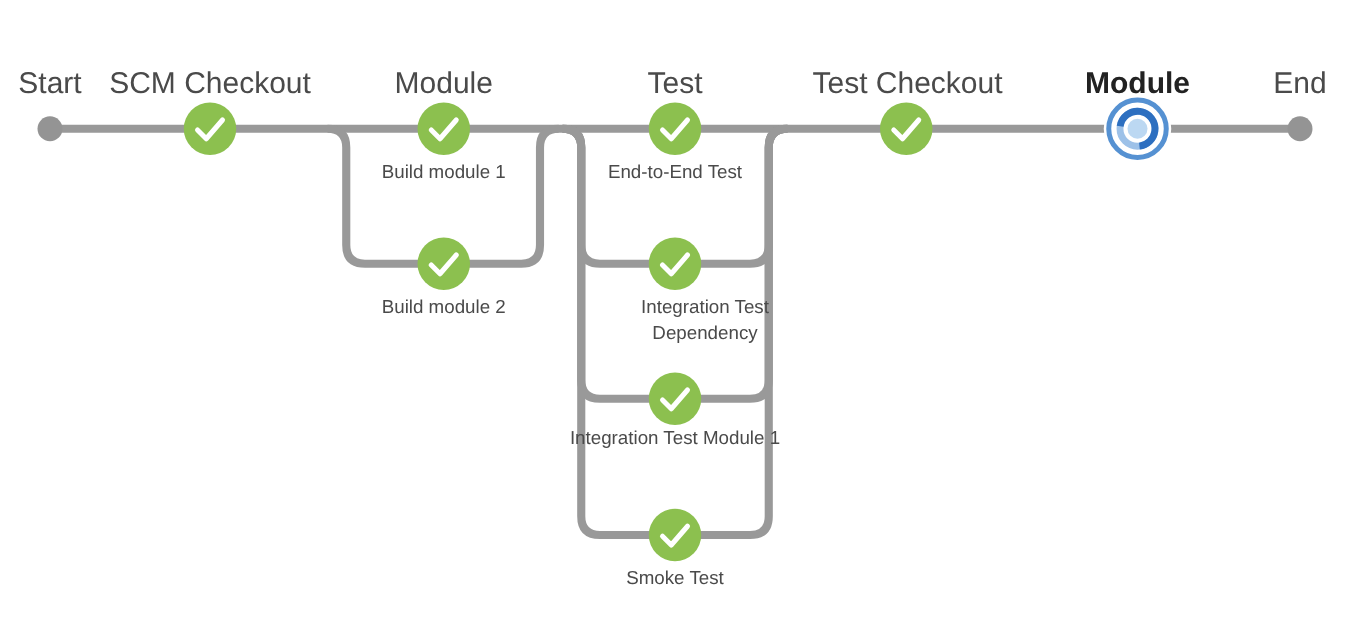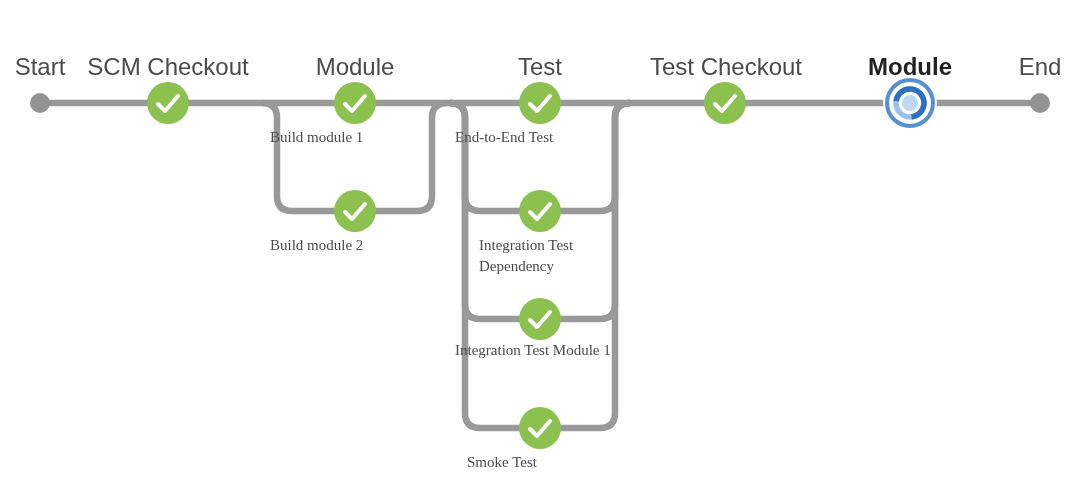--- a/index.html
+++ b/index.html
@@ -30,22 +30,22 @@
   .spin-light{fill:none;stroke:var(--running-blue-light);stroke-width:5.5px;}
   .spin-arc{fill:none;stroke:var(--running-blue-arc);stroke-width:5.5px;stroke-dasharray:62 26;}
   .spin-center{fill:var(--running-blue-center);}
   .stage-label{
     position:absolute;top:53px;transform:translateX(-50%);
     font-size:24px;color:var(--label-text);white-space:nowrap;
   }
   .stage-label.active{font-weight:700;color:var(--active-label-text);}
   .branch-label{
     position:absolute;transform:translateX(-50%);
-    width:170px;
-    font-size:15px;line-height:21px;color:var(--label-text);font-family:Liberation Serif, serif;
+    width:170px;text-align:center;
+    font-size:15px;line-height:21px;color:var(--label-text);
   }
 </style>
 </head>
 <body>
 
 <svg class="graph-svg" width="1092" height="500" viewBox="0 0 1092 500">
 
   <path class="pipe" d="M 40 103 H 1040"></path>
   <path class="pipe" d="M 262 103 Q 277 103 277 118 V 196 Q 277 211 292 211 H 417 Q 432 211 432 196 V 118 Q 432 103 447 103"></path>
   <path class="pipe" d="M 450 103 Q 465 103 465 118 V 196 Q 465 211 480 211 H 600 Q 615 211 615 196 V 118 Q 615 103 630 103"></path>
@@ -103,13 +103,13 @@
 <div class="stage-label" style="left:540px">Test</div>
 <div class="stage-label" style="left:726px">Test Checkout</div>
 <div class="stage-label active" style="left:910px">Module</div>
 <div class="stage-label" style="left:1040px">End</div>
 
 <div class="branch-label" style="left:355px;top:127px">Build module 1</div>
 <div class="branch-label" style="left:355px;top:235px">Build module 2</div>
 <div class="branch-label" style="left:540px;top:127px">End-to-End Test</div>
 <div class="branch-label" style="left:564px;top:235px">Integration Test Dependency</div>
 <div class="branch-label" style="left:540px;top:340px">Integration Test Module 1</div>
-<div class="branch-label" style="left:552px;top:452px">Smoke Test</div>
+<div class="branch-label" style="left:540px;top:452px">Smoke Test</div>
 
 </body></html>

